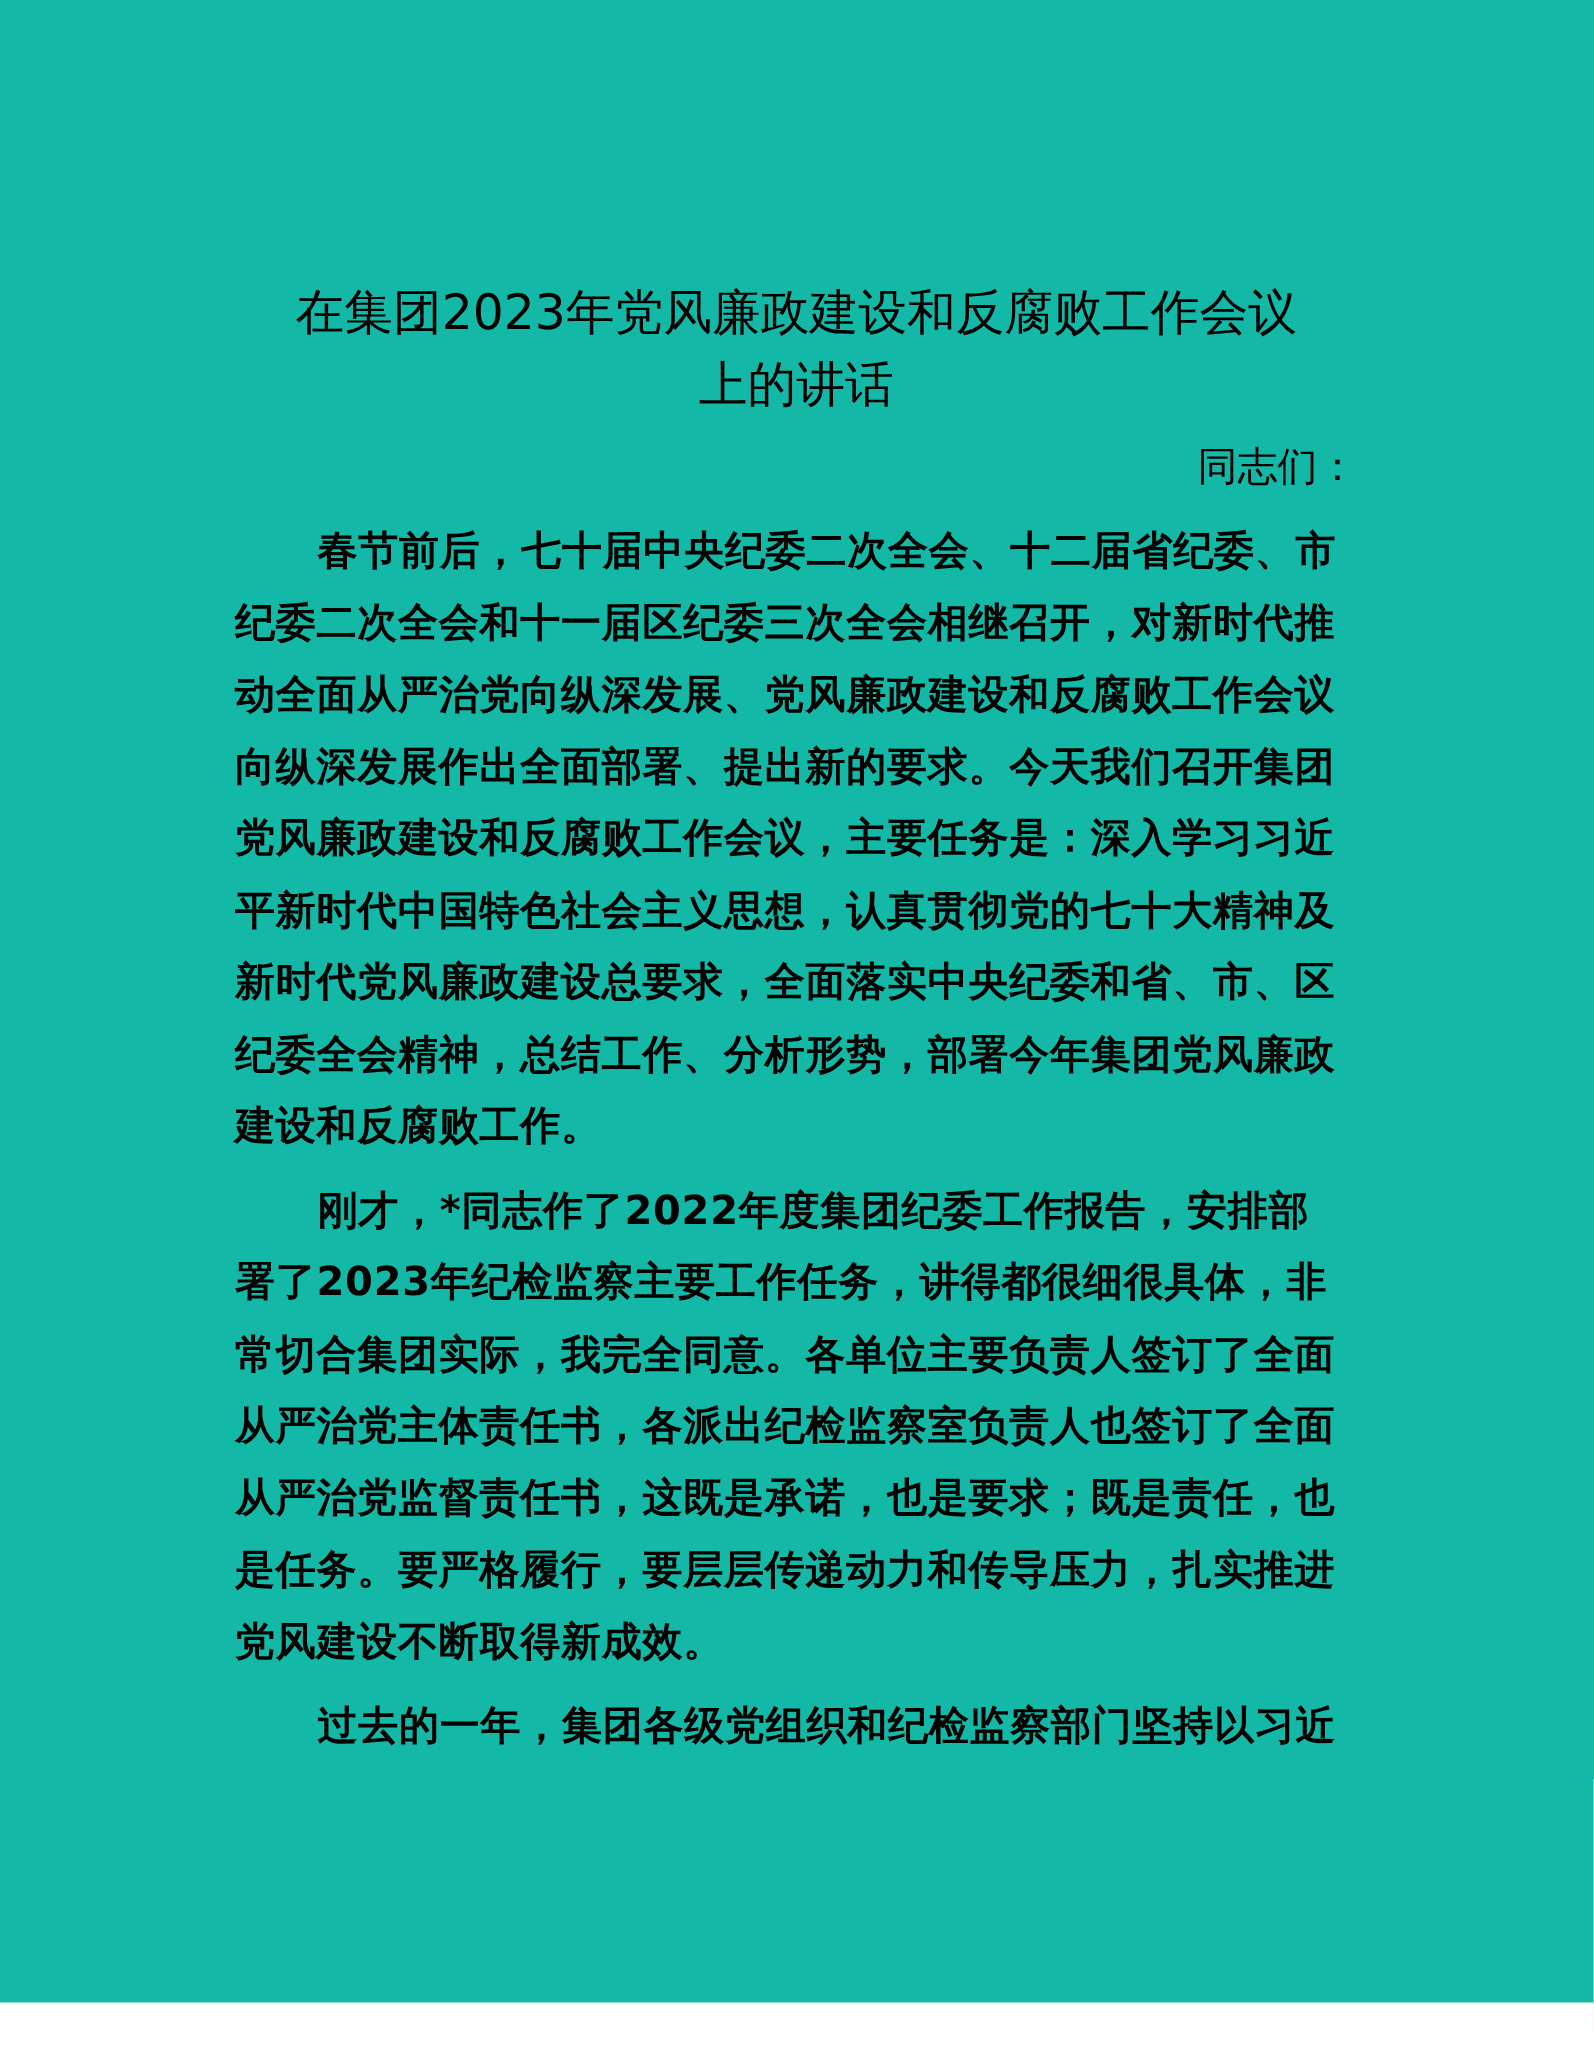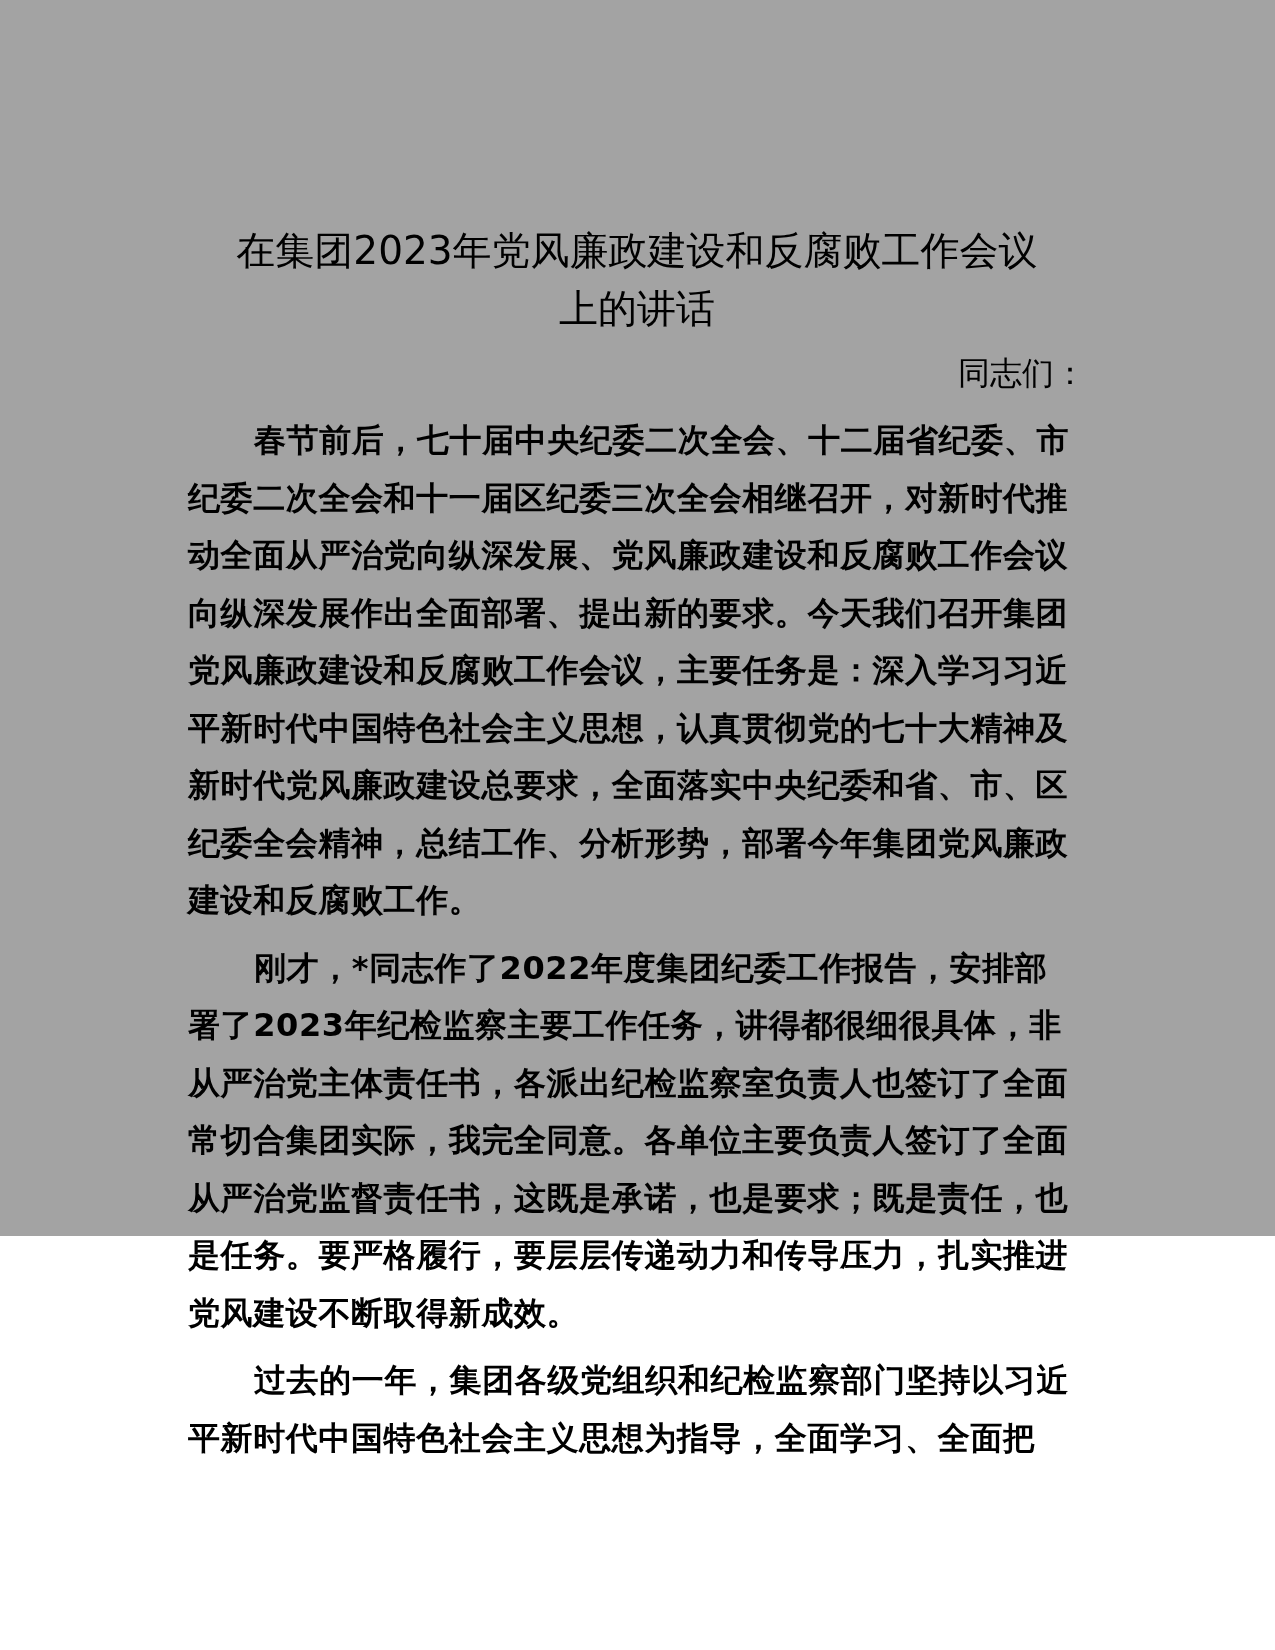--- a/index.html
+++ b/index.html
@@ -13,22 +13,22 @@
       position: relative;
       overflow: hidden;
       font-family: "DejaVu Sans", "Liberation Sans", sans-serif;
       color: #000000;
     }
     .page {
       position: absolute;
       left: 0;
       top: 0;
       width: 1275px;
-      height: 1236px;
-      background: #a3a3a3;
+      height: 1602px;
+      background: #14b8a6;
     }
     .content {
       position: absolute;
       left: 188px;
       top: 222px;
       width: 898px;
     }
     .doc-title {
       margin: 0;
       font-size: 39px;
@@ -89,26 +89,25 @@
       <span class="line">党风廉政建设和反腐败工作会议，主要任务是：深入学习习近</span>
       <span class="line">平新时代中国特色社会主义思想，认真贯彻党的七十大精神及</span>
       <span class="line">新时代党风廉政建设总要求，全面落实中央纪委和省、市、区</span>
       <span class="line">纪委全会精神，总结工作、分析形势，部署今年集团党风廉政</span>
       <span class="line">建设和反腐败工作。</span>
     </div>
 
     <div class="para lines">
       <span class="line first">刚才，*同志作了2022年度集团纪委工作报告，安排部</span>
       <span class="line">署了2023年纪检监察主要工作任务，讲得都很细很具体，非</span>
+      <span class="line">常切合集团实际，我完全同意。各单位主要负责人签订了全面</span>
       <span class="line">从严治党主体责任书，各派出纪检监察室负责人也签订了全面</span>
-      <span class="line">常切合集团实际，我完全同意。各单位主要负责人签订了全面</span>
       <span class="line">从严治党监督责任书，这既是承诺，也是要求；既是责任，也</span>
       <span class="line">是任务。要严格履行，要层层传递动力和传导压力，扎实推进</span>
       <span class="line">党风建设不断取得新成效。</span>
     </div>
 
     <div class="para lines">
       <span class="line first">过去的一年，集团各级党组织和纪检监察部门坚持以习近</span>
-      <span class="line">平新时代中国特色社会主义思想为指导，全面学习、全面把</span>
     </div>
 
   </div>
 </div>
 
 </body></html>

